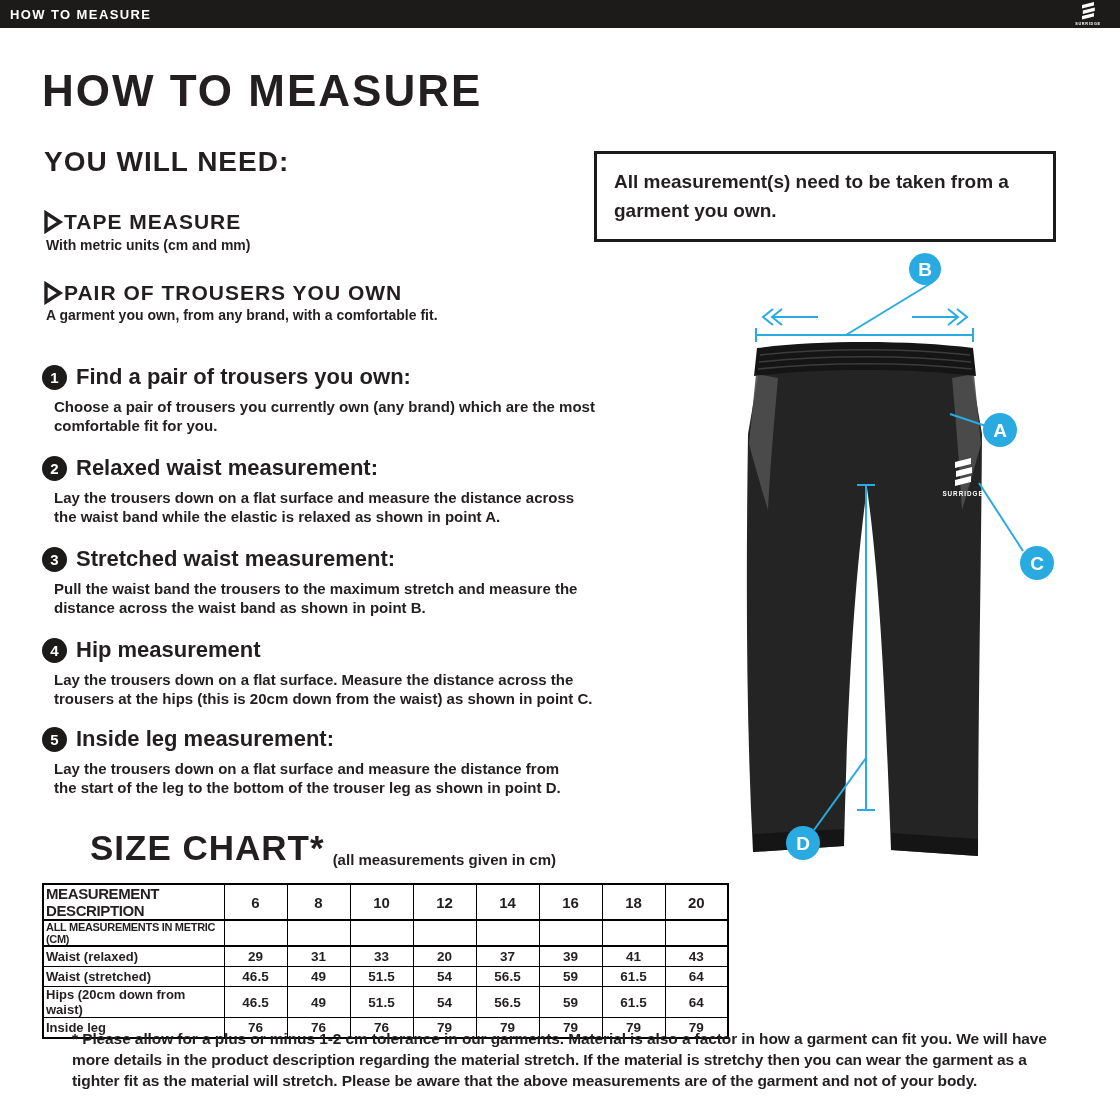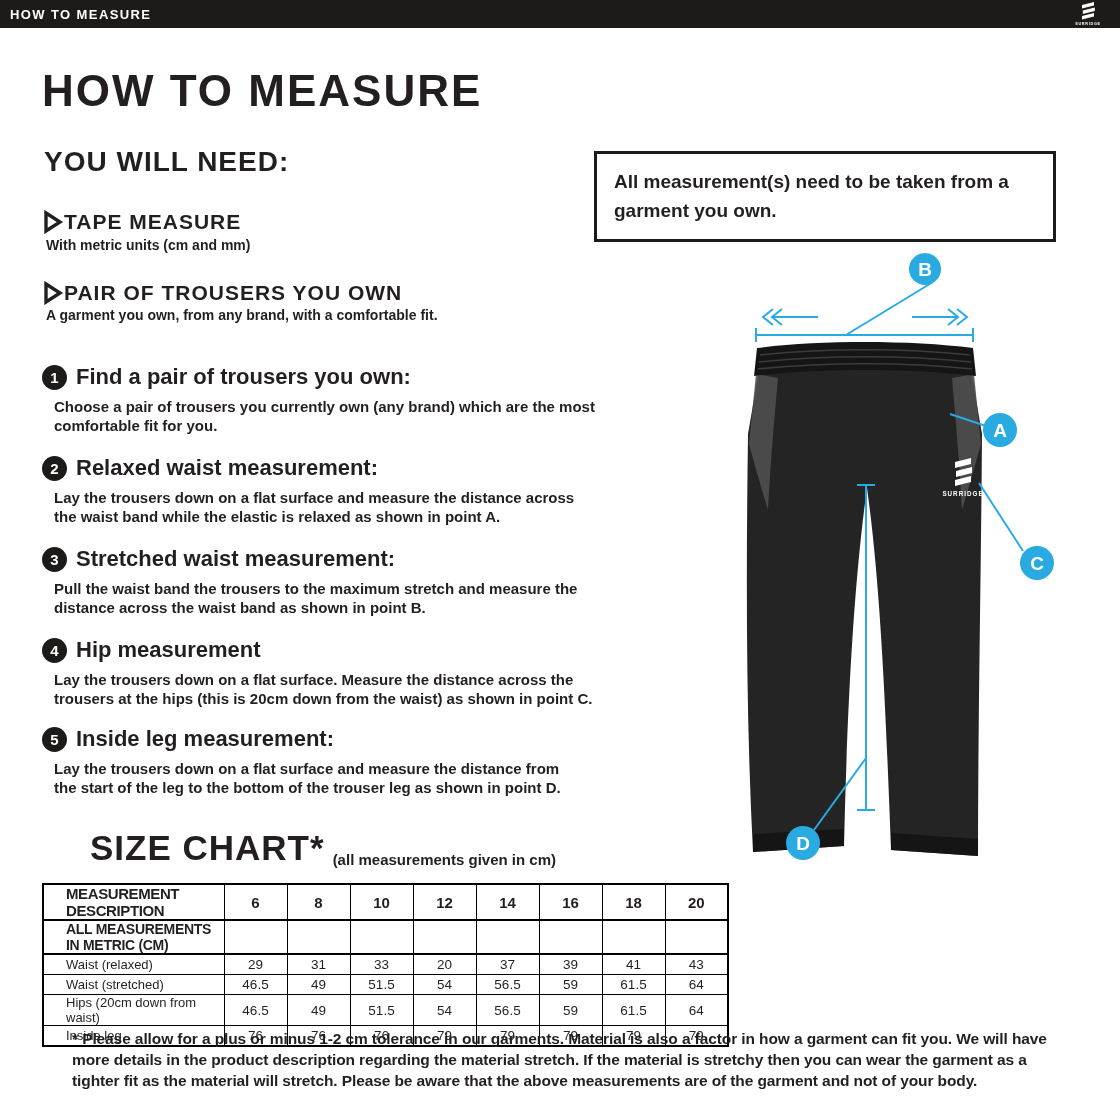--- a/index.html
+++ b/index.html
@@ -38,26 +38,26 @@
   .note-text{font-size:19px;font-weight:bold;line-height:1.55;white-space:pre-line;}
   
   .sc-head{position:absolute;left:42px;top:828px;display:flex;align-items:flex-end;white-space:nowrap;margin-left:48px;}
   .sc-title{font-size:35px;font-weight:bold;letter-spacing:1px;}
   .sc-sub{font-size:15px;font-weight:bold;margin-left:8px;}
   table.sizes{
     position:absolute;left:42px;top:883px;width:685px;table-layout:fixed;
     border-collapse:collapse;border:2px solid #000;
   }
   table.sizes td,table.sizes th{border:1px solid #000;text-align:center;vertical-align:middle;padding:0;}
-  table.sizes .desc{text-align:left;padding-left:22px;}
+  table.sizes .desc{text-align:left;padding-left:2px;}
   tr.hdr th{height:29px;font-size:15px;font-weight:bold;}
   tr.hdr th.desc{letter-spacing:-0.4px;font-size:15px;}
   tr.hdr th{border-bottom:2px solid #000;}
-  tr.unit td{height:16px;font-size:14px;font-weight:bold;letter-spacing:-0.3px;border-bottom:2px solid #000;}
-  tr.data td{height:19px;font-size:13.5px;font-weight:normal;}
+  tr.unit td{height:16px;font-size:11px;font-weight:bold;letter-spacing:-0.3px;border-bottom:2px solid #000;}
+  tr.data td{height:19px;font-size:13.5px;font-weight:bold;}
   tr.data td.desc{font-size:13px;}
   
   .disclaimer{
     position:absolute;left:44px;top:1028px;width:1070px;font-size:15.5px;font-weight:bold;
     line-height:21px;letter-spacing:-0.1px;white-space:pre-line;margin-left:28px;
   }
   
   .figure{position:absolute;left:710px;top:248px;}
 </style>
 </head>

